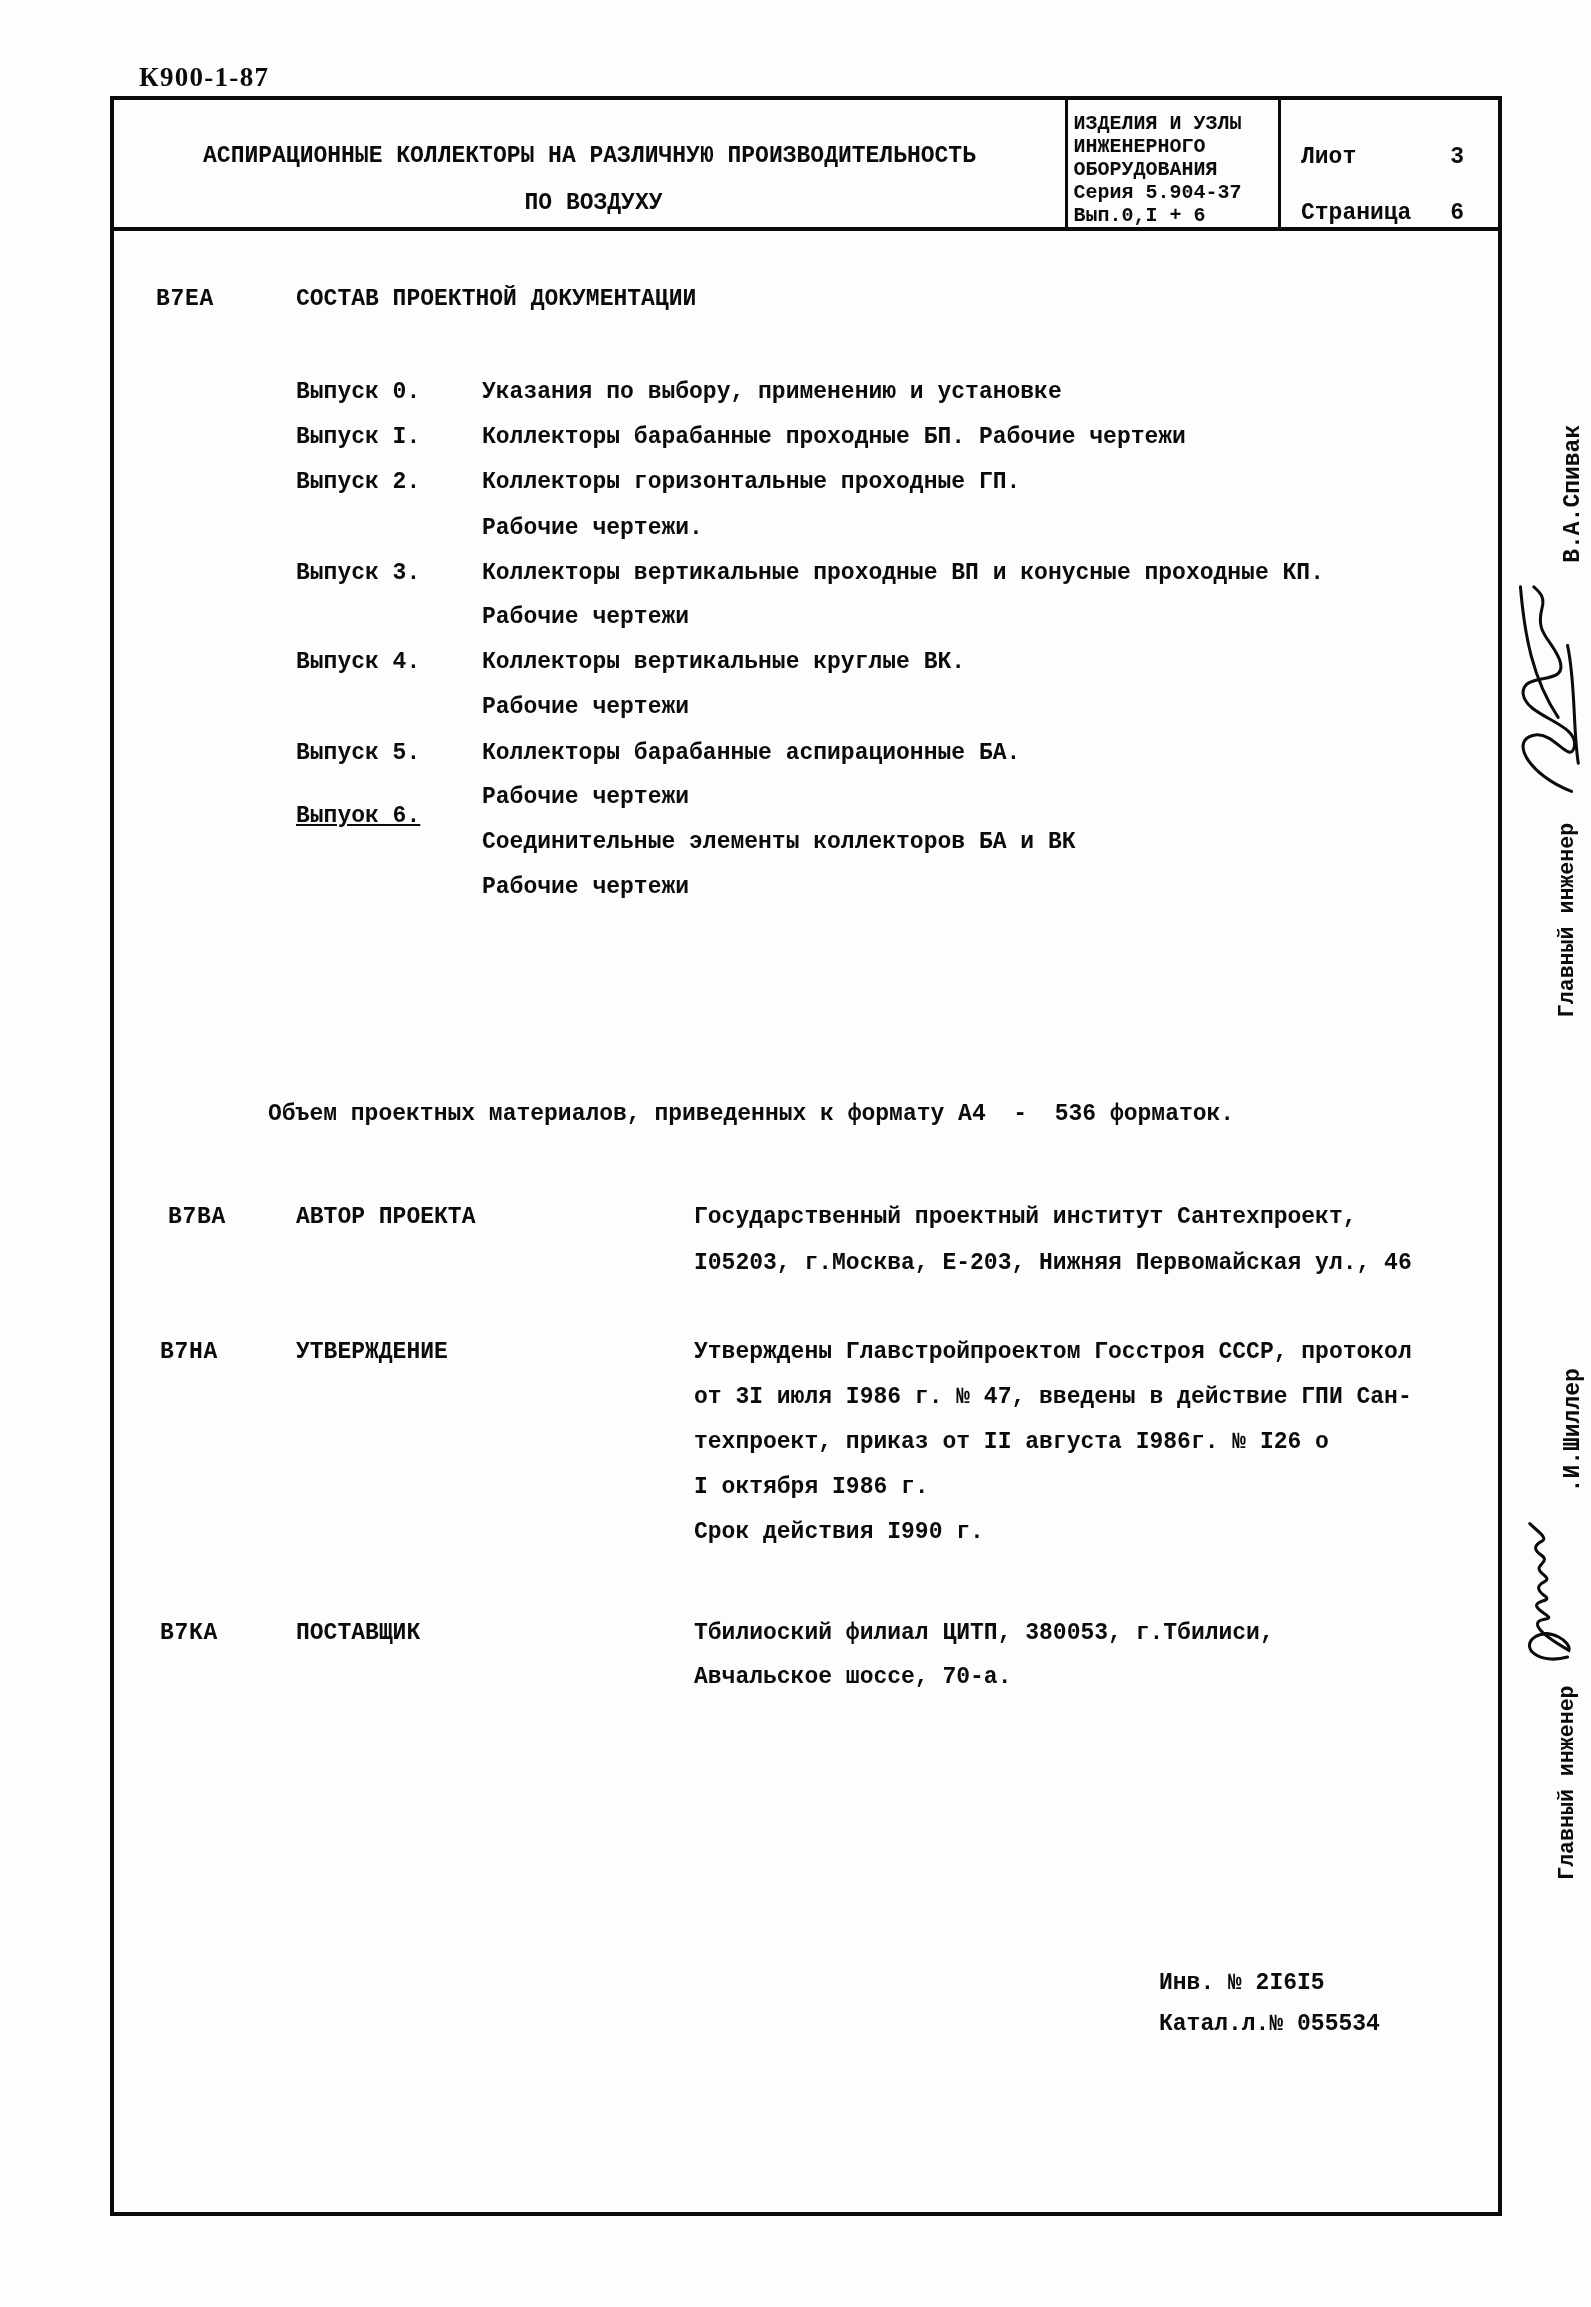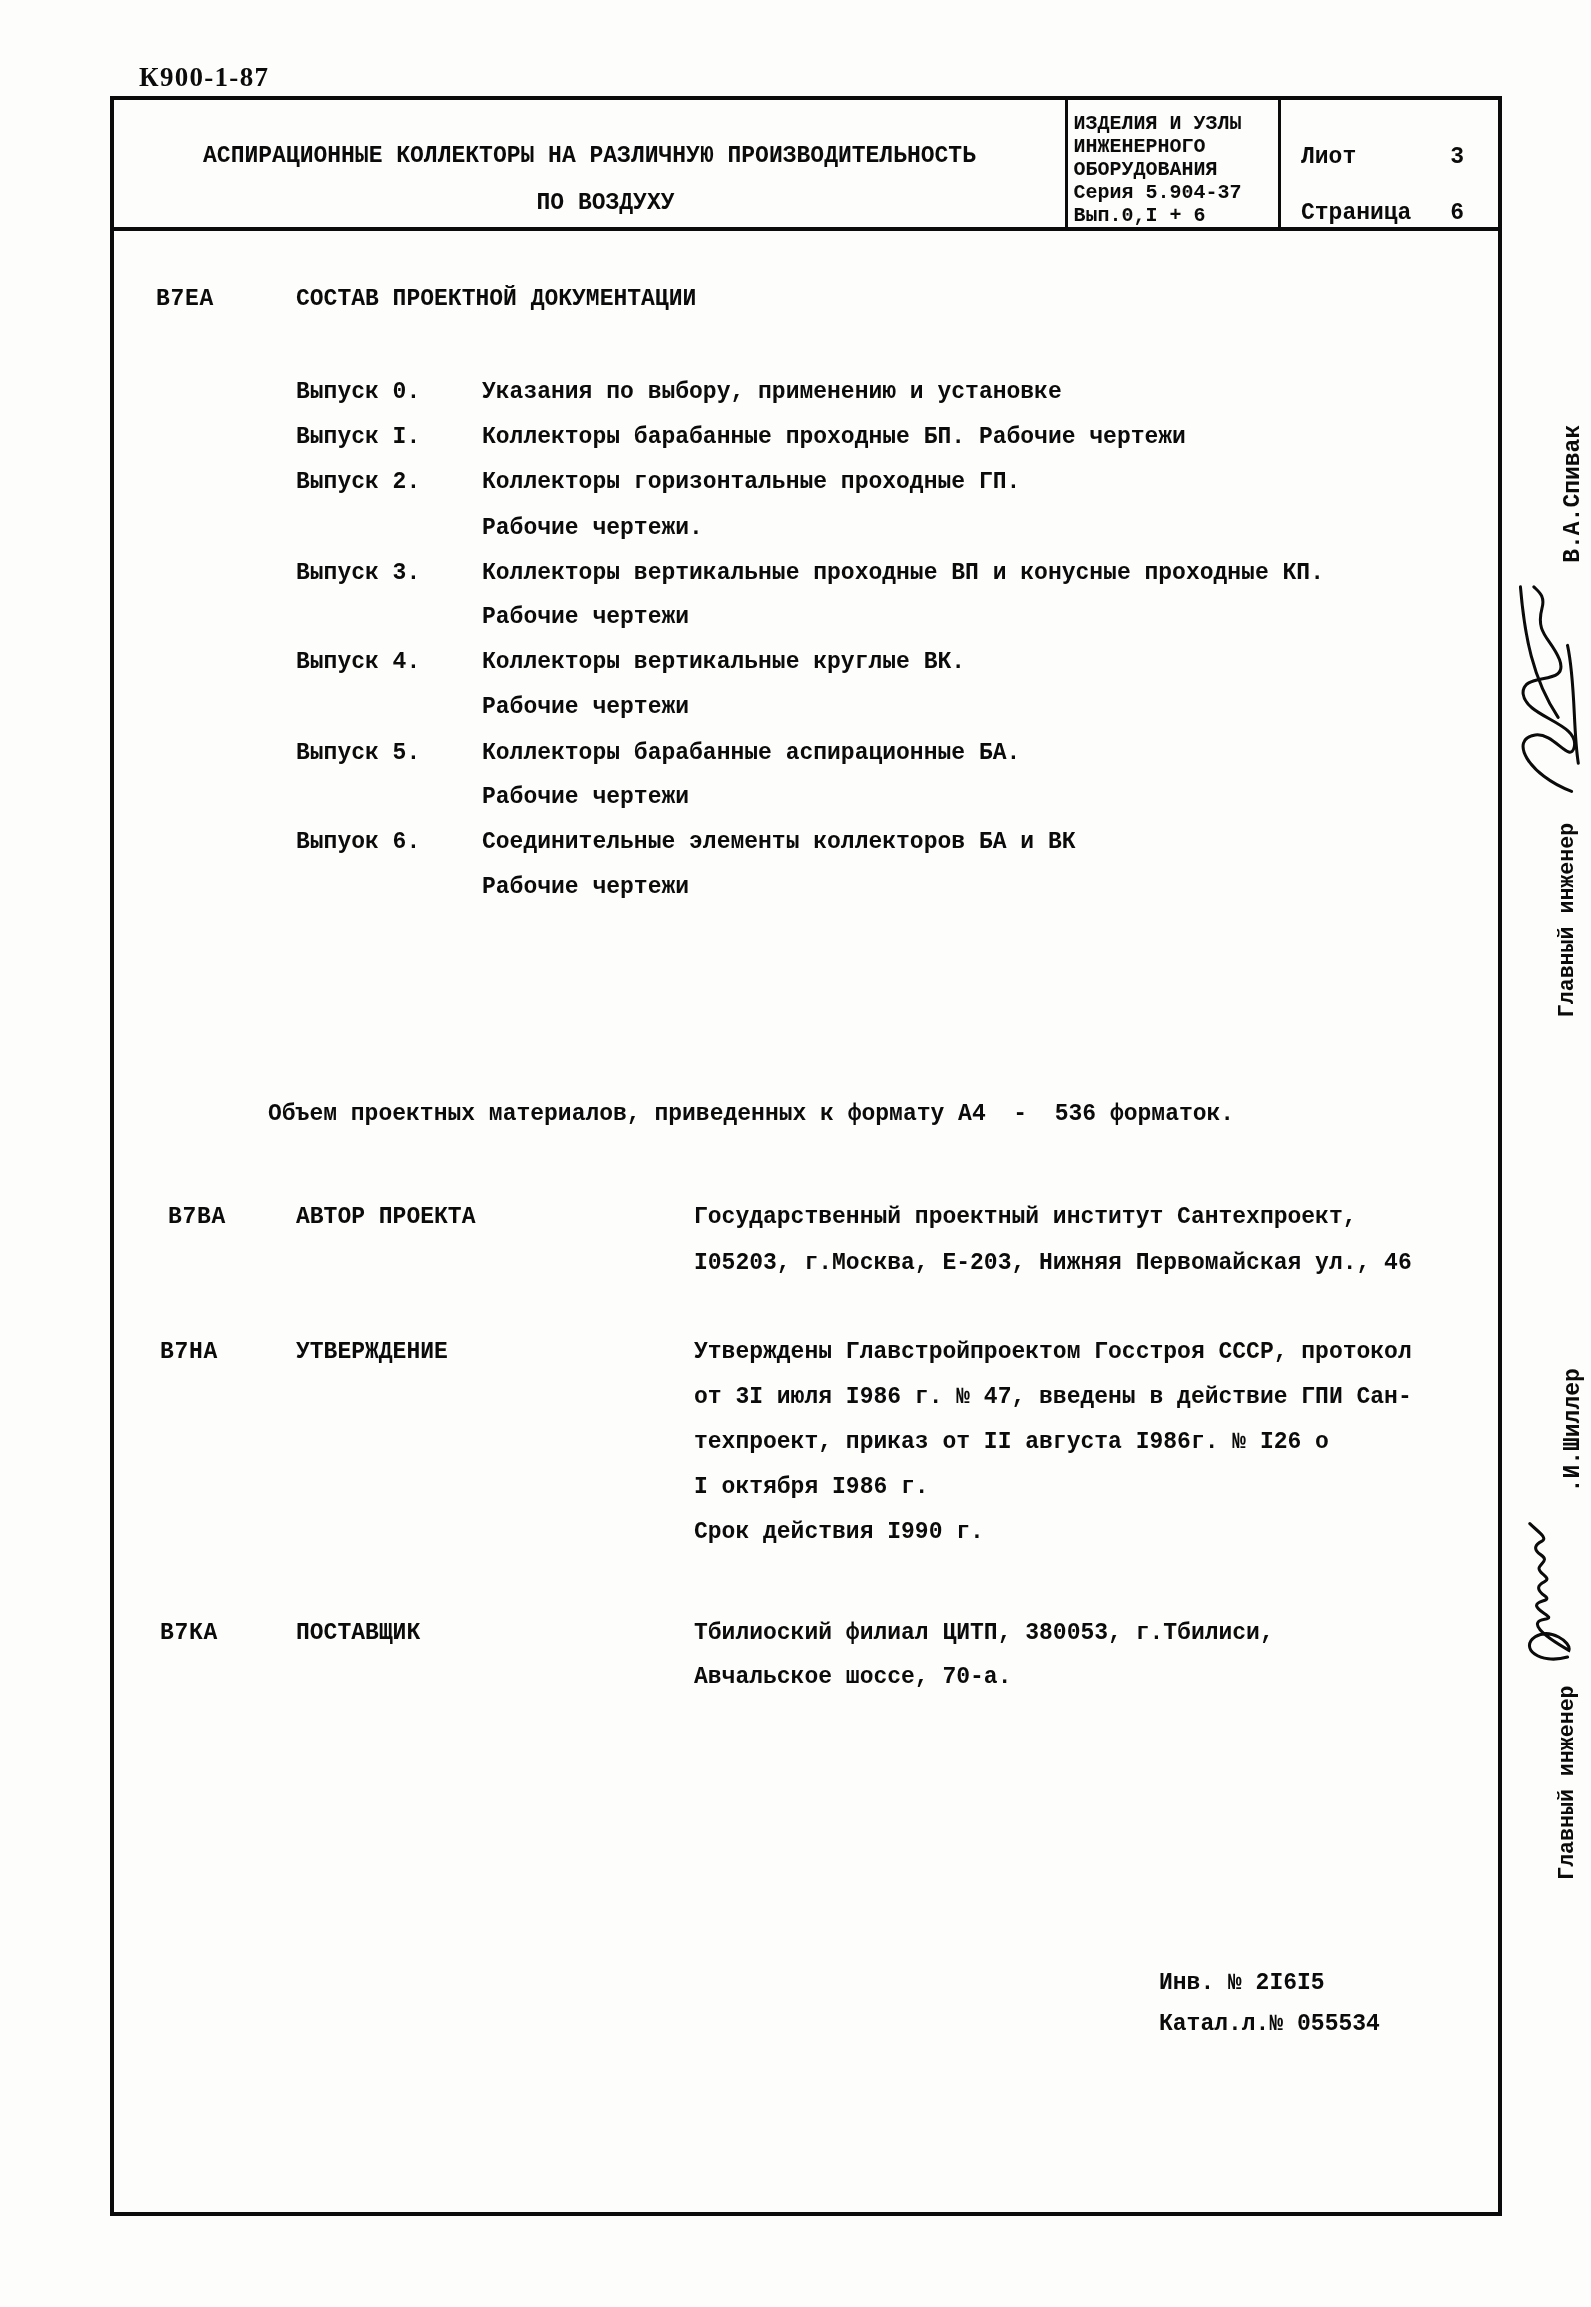--- a/index.html
+++ b/index.html
@@ -24,21 +24,21 @@
   .header-band{
     position:absolute;left:0;top:0;width:100%;height:131px;
     border-bottom:4px solid #0b0b0b;box-sizing:border-box;
     display:flex;
   }
   .title-cell{
     width:951px;box-sizing:border-box;position:relative;
   }
   .title-l1{position:absolute;left:0;top:43px;width:100%;text-align:center;
     font-size:23px;font-weight:700;white-space:pre;}
-  .title-l2{position:absolute;left:16px;top:90px;width:100%;text-align:center;
+  .title-l2{position:absolute;left:4px;top:90px;width:100%;text-align:center;
     font-size:23px;font-weight:700;white-space:pre;}
   .series-cell{
     width:216px;box-sizing:border-box;
     border-left:3.4px solid #0b0b0b;border-right:3.4px solid #0b0b0b;
     padding:12px 2.7px 0 5.4px;
   }
   .series-cell div{font-size:20px;font-weight:700;line-height:23px;white-space:pre;}
   .sheet-cell{
     flex:1;box-sizing:border-box;position:relative;
     padding:0 28px 11px 20px;
@@ -124,21 +124,21 @@
   <div class="ln" style="left:482px;top:604px;">Рабочие чертежи</div>
 
   <div class="ln" style="left:296px;top:649px;">Выпуск 4.</div>
   <div class="ln" style="left:482px;top:649px;">Коллекторы вертикальные круглые ВК.</div>
   <div class="ln" style="left:482px;top:694px;">Рабочие чертежи</div>
 
   <div class="ln" style="left:296px;top:740px;">Выпуск 5.</div>
   <div class="ln" style="left:482px;top:740px;">Коллекторы барабанные аспирационные БА.</div>
   <div class="ln" style="left:482px;top:784px;">Рабочие чертежи</div>
 
-  <div class="ln" style="left:296px;top:829px;">Выпуок 6.</div>
+  <div class="ln" style="left:296px;top:803px;text-decoration:underline;">Выпуок 6.</div>
   <div class="ln" style="left:482px;top:829px;">Соединительные элементы коллекторов БА и ВК</div>
   <div class="ln" style="left:482px;top:874px;">Рабочие чертежи</div>
 
   <div class="ln" style="left:268px;top:1101px;">Объем проектных материалов, приведенных к формату А4  -  536 форматок.</div>
 
   <div class="ln code" style="left:168px;top:1204px;">В7ВА</div>
   <div class="ln" style="left:296px;top:1204px;">АВТОР ПРОЕКТА</div>
   <div class="ln" style="left:694px;top:1204px;">Государственный проектный институт Сантехпроект,</div>
   <div class="ln" style="left:694px;top:1250px;">I05203, г.Москва, Е-203, Нижняя Первомайская ул., 46</div>
 

